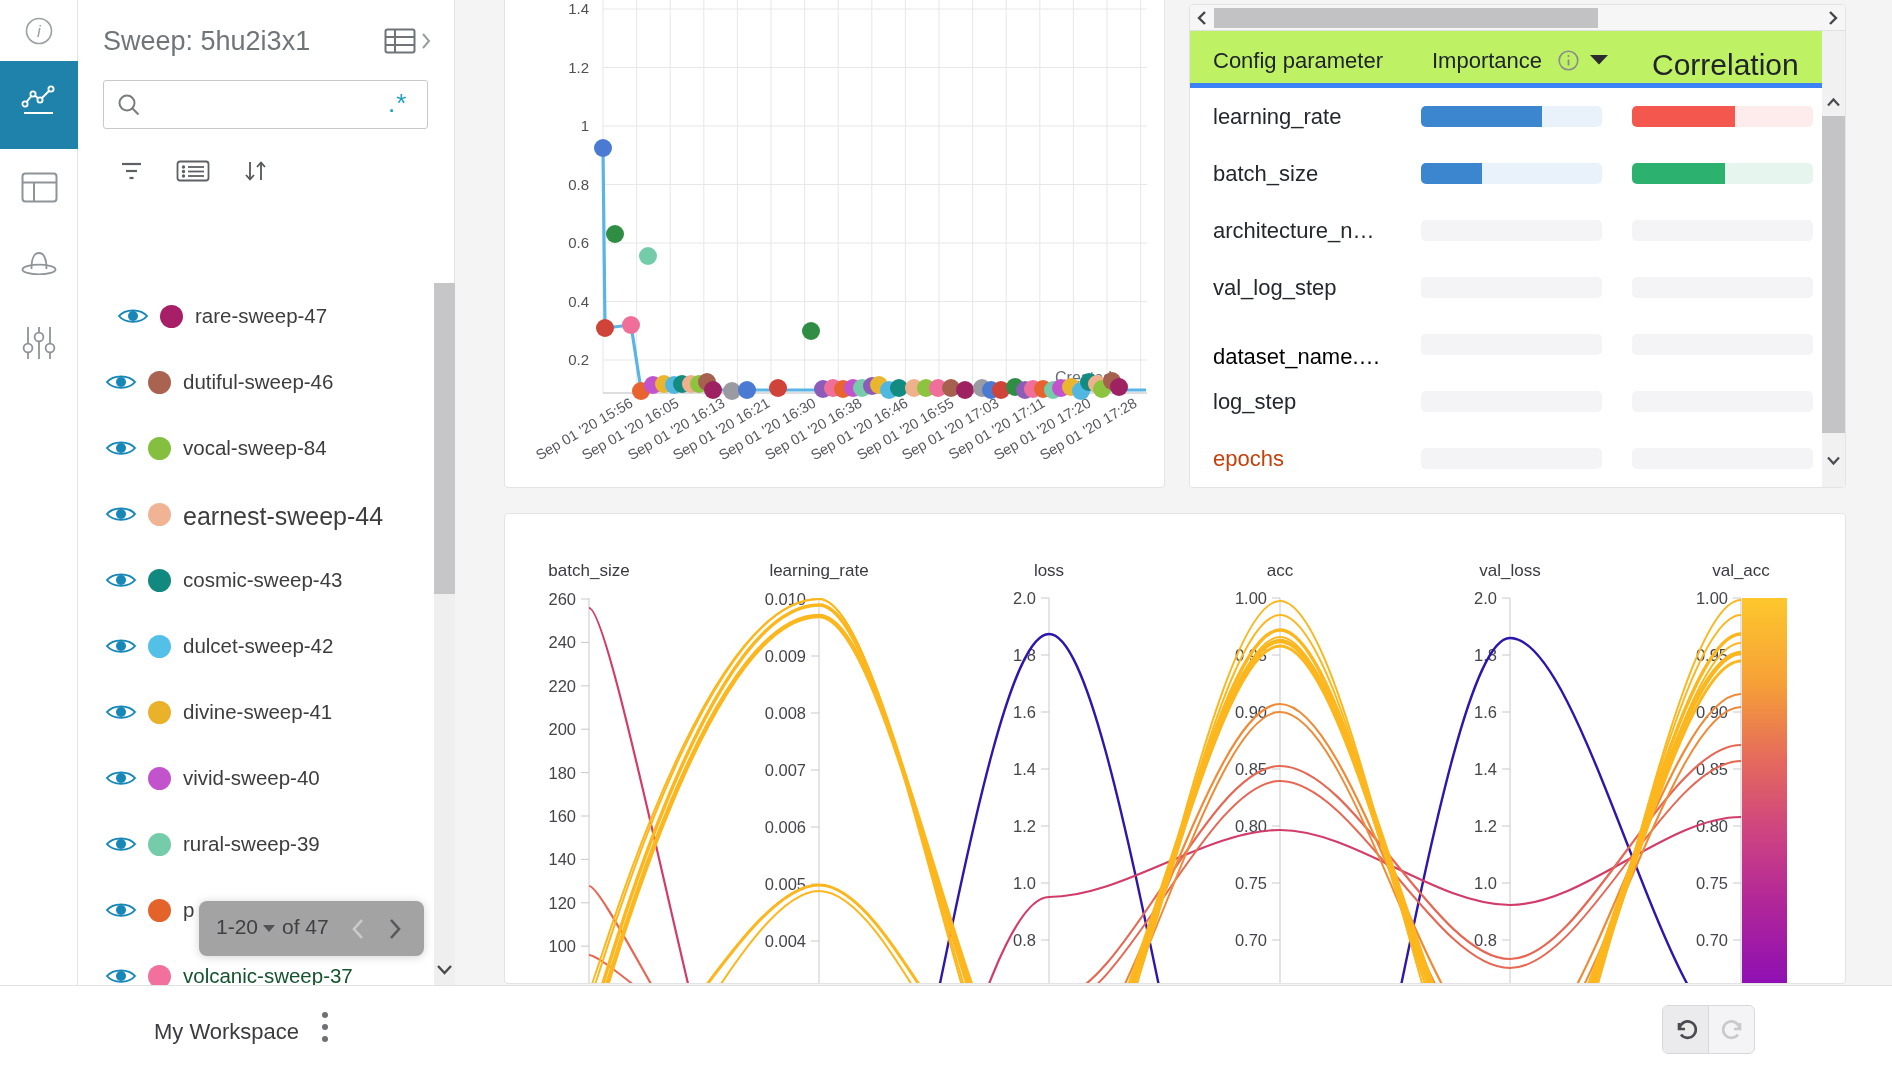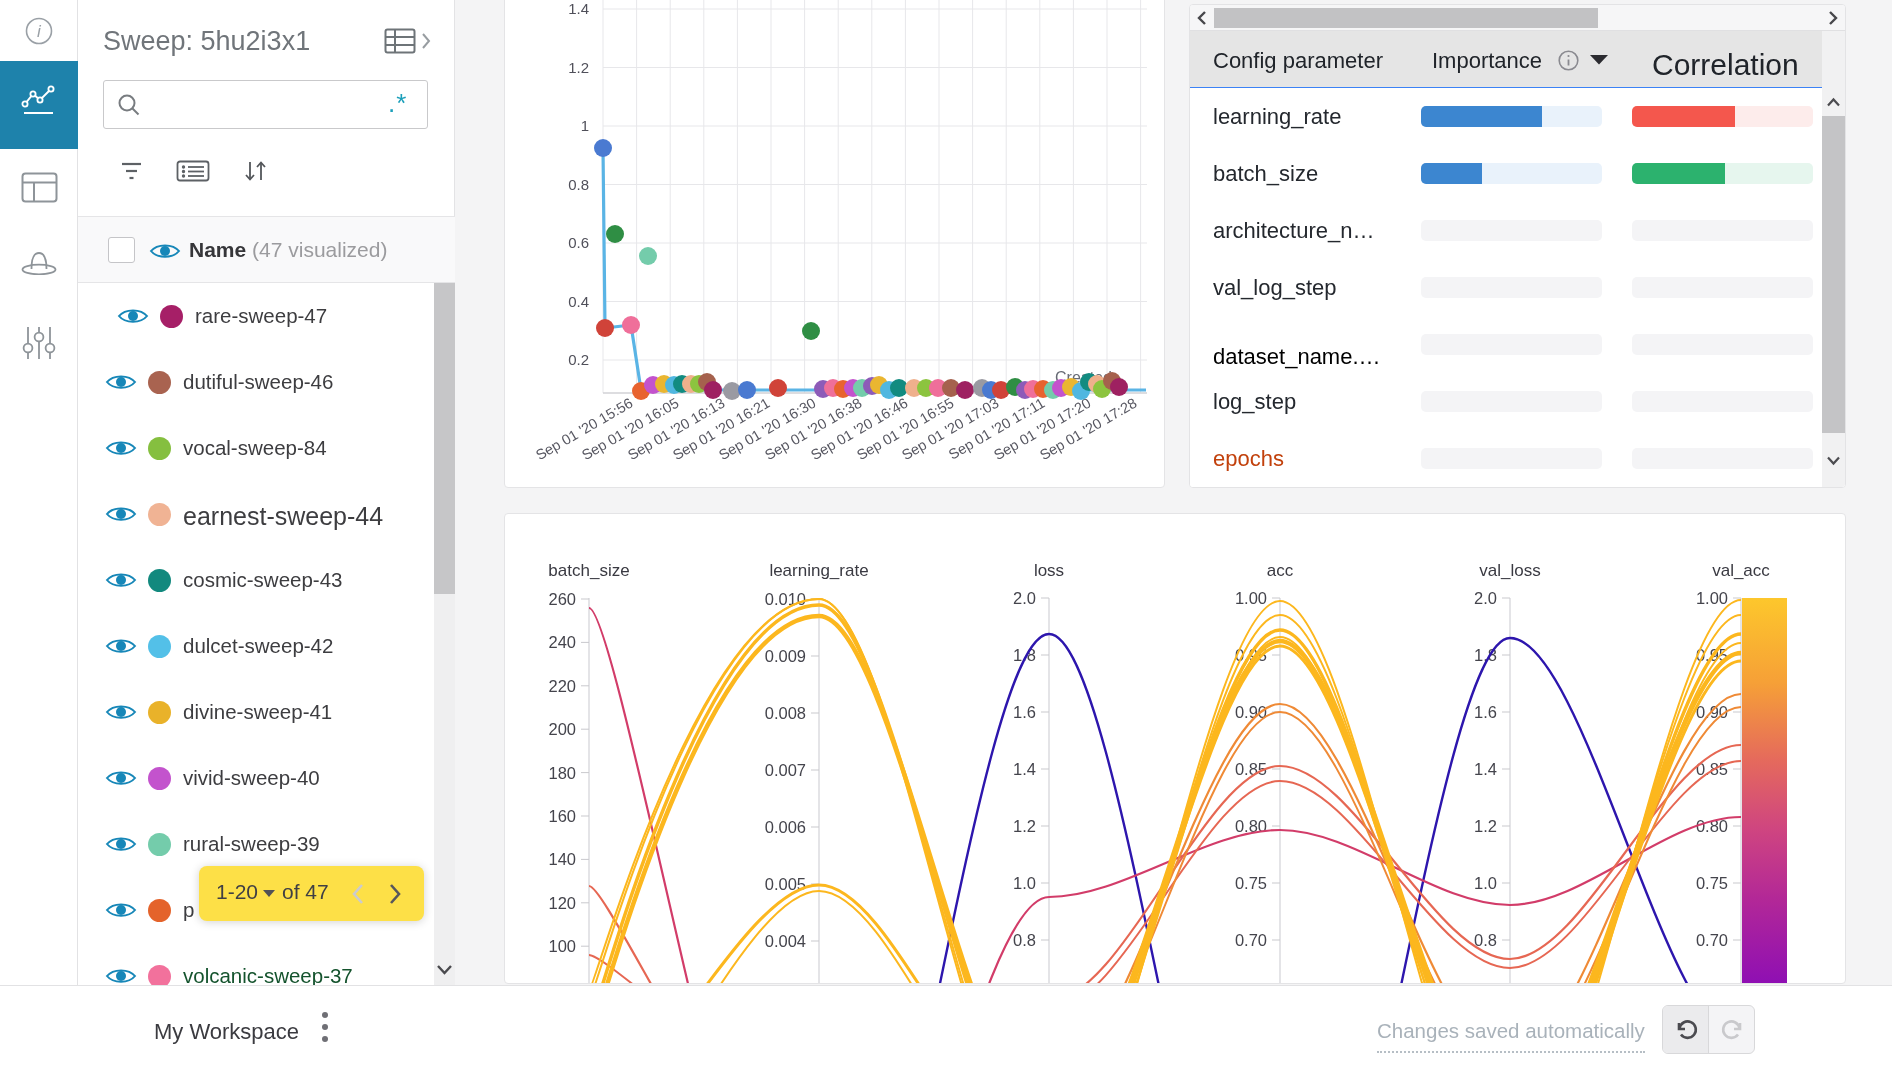--- a/index.html
+++ b/index.html
@@ -74,30 +74,20 @@
       <circle cx="61.5" cy="16" r="0.8"></circle>
         <line x1="66" y1="16" x2="82" y2="16"></line>
     </g>
     <g stroke="#53565a" stroke-width="1.8" fill="none">
       <line x1="128" y1="2" x2="128" y2="19"></line>
         <polyline points="124,15 128,19.5 132,15"></polyline>
       <line x1="139" y1="20" x2="139" y2="3"></line>
         <polyline points="135,7 139,2.5 143,7"></polyline>
     </g>
   </svg>
-  <div class="abs" style="left:0;top:216px;width:377px;height:67px;background:#f9f9fa;border-top:1px solid #e5e5e7;border-bottom:1px solid #e5e5e7">
-    <div class="abs" style="left:30px;top:20px;width:27px;height:26px;background:#fff;border:1.5px solid #c5c5c8;border-radius:3px"></div>
-    <div class="abs" style="left:70px;top:23px">
-        <svg width="34" height="22" viewBox="0 0 34 22" style="display:block">
-          <path d="M3 11 C 9 3.5, 25 3.5, 31 11 C 25 18.5, 9 18.5, 3 11 Z" fill="none" stroke="#1787b8" stroke-width="2"></path>
-          <circle cx="17" cy="11" r="5" fill="#1787b8"></circle>
-        </svg>
-      </div>
-    <div class="abs" style="left:111px;top:21px;font-size:21px;color:#363639;font-weight:bold">Name <span style="color:#9b9b9e;font-weight:normal">(47 visualized)</span></div>
-  </div>
   <div class="abs" style="left:0;top:283px;width:377px;height:702px;overflow:hidden">
     <div class="abs" style="left:0;top:-283px;width:356px">
 <div style="position:absolute;left:12px;top:283px;width:356px;height:66px">
           <div style="position:absolute;left:26px;top:22px">
             <svg width="34" height="22" viewBox="0 0 34 22" style="display:block">
               <path d="M3 11 C 9 3.5, 25 3.5, 31 11 C 25 18.5, 9 18.5, 3 11 Z" fill="none" stroke="#1787b8" stroke-width="2"></path>
               <circle cx="17" cy="11" r="5" fill="#1787b8"></circle>
             </svg>
           </div>
           <div style="position:absolute;left:69.5px;top:21.5px;width:23px;height:23px;border-radius:50%;background:#a61f67"></div>
@@ -203,21 +193,21 @@
           <div style="position:absolute;left:69.5px;top:21.5px;width:23px;height:23px;border-radius:50%;background:#f2719c"></div>
           <div style="position:absolute;left:105px;top:21px;font-size:20.5px;color:#14532d">volcanic-sweep-37</div>
         </div>
     </div>
     <div class="abs" style="left:356px;top:0;width:21px;height:702px;background:#efeff0"></div>
     <div class="abs" style="left:356px;top:0;width:21px;height:311px;background:#c6c6c8"></div>
     <svg class="abs" style="left:358px;top:681px" width="17" height="12" viewBox="0 0 17 12">
       <polyline points="2,2 8.5,9 15,2" fill="none" stroke="#4a4a4e" stroke-width="2.4"></polyline>
     </svg>
   </div>
-  <div class="abs" style="left:121px;top:866px;width:225px;height:55px;background:#fde047;border-radius:8px;box-shadow:0 1px 10px rgba(0,0,0,0.18)">
+  <div class="abs" style="left:121px;top:901px;width:225px;height:55px;background:#a3a3a3;border-radius:8px;box-shadow:0 1px 10px rgba(0,0,0,0.18)">
     <div class="abs" style="left:17px;top:14px;font-size:21px;color:#3f3f44">1-20</div>
     <svg class="abs" style="left:64px;top:24px" width="12" height="8" viewBox="0 0 12 8">
         <path d="M0 0 L12 0 L6 7 Z" fill="#515156"></path>
       </svg>
     <div class="abs" style="left:83px;top:14px;font-size:21px;color:#3f3f44">of 47</div>
     <svg class="abs" style="left:152px;top:17px" width="14" height="22" viewBox="0 0 14 22">
         <polyline points="11,2 3,11 11,20" fill="none" stroke="#cbcbce" stroke-width="2.6"></polyline>
       </svg>
     <svg class="abs" style="left:189px;top:17px" width="14" height="22" viewBox="0 0 14 22">
         <polyline points="3,2 11,11 3,20" fill="none" stroke="#57575c" stroke-width="2.6"></polyline>
@@ -327,21 +317,21 @@
 <div class="abs" style="left:1189px;top:4px;width:657px;height:484px;background:#fff;border:1px solid #e3e3e5;border-radius:4px;overflow:hidden">
   <div class="abs" style="left:0;top:0;width:655px;height:26px;background:#f6f6f7;border-bottom:1px solid #e0e0e2">
     <svg class="abs" style="left:6px;top:5px" width="12" height="16" viewBox="0 0 12 16">
         <polyline points="9,2 3,8 9,14" fill="none" stroke="#47474b" stroke-width="2.4"></polyline>
       </svg>
     <div class="abs" style="left:24px;top:3px;width:384px;height:20px;background:#c2c2c4"></div>
     <svg class="abs" style="left:637px;top:5px" width="12" height="16" viewBox="0 0 12 16">
         <polyline points="3,2 9,8 3,14" fill="none" stroke="#47474b" stroke-width="2.4"></polyline>
       </svg>
   </div>
-  <div class="abs" style="left:0;top:26px;width:655px;height:57px;background:#e5e5e5;border-bottom:1px solid #3b82f6">
+  <div class="abs" style="left:0;top:26px;width:655px;height:57px;background:#bef264;border-bottom:5px solid #3b82f6">
     <div class="abs" style="left:23px;top:17px;font-size:22px;color:#20242a">Config parameter</div>
     <div class="abs" style="left:242px;top:17px;font-size:22px;color:#20242a">Importance</div>
     <svg class="abs" style="left:368px;top:19px" width="21" height="21" viewBox="0 0 21 21">
       <circle cx="10.5" cy="10.5" r="9.3" fill="none" stroke="#8a8a90" stroke-width="1.6"></circle>
       <line x1="10.5" y1="9.5" x2="10.5" y2="15.5" stroke="#8a8a90" stroke-width="1.8"></line>
       <circle cx="10.5" cy="6" r="1.1" fill="#8a8a90"></circle>
     </svg>
     <svg class="abs" style="left:400px;top:24px" width="18" height="10" viewBox="0 0 18 10">
         <path d="M0 0 L18 0 L9 9.5 Z" fill="#2b2b30"></path>
       </svg>
@@ -515,21 +505,20 @@
   </svg>
 </div>
 
 <div class="abs" style="left:0;top:985px;width:1892px;height:86px;background:#fff;border-top:1px solid #e2e2e4">
   <div class="abs" style="left:154px;top:33px;font-size:22px;color:#3b3b40">My Workspace</div>
   <div class="abs" style="left:322px;top:26px;width:6px;height:36px">
     <div style="width:6px;height:6px;border-radius:50%;background:#6f6f75;margin-bottom:6px"></div>
     <div style="width:6px;height:6px;border-radius:50%;background:#6f6f75;margin-bottom:6px"></div>
     <div style="width:6px;height:6px;border-radius:50%;background:#6f6f75"></div>
   </div>
-  <div class="abs" style="left:1377px;top:33px;font-size:20.5px;color:#a9b2ba;border-bottom:2px dotted #b6bec5;padding-bottom:8px">Changes saved automatically</div>
   <div class="abs" style="left:1662px;top:19px;width:93px;height:49px;border:1px solid #d8d8da;border-radius:6px;background:#f4f4f6">
     <div class="abs" style="left:0;top:0;width:46px;height:47px;background:#ebebed;border-right:1px solid #d8d8da;border-radius:5px 0 0 5px"></div>
     <svg class="abs" style="left:11px;top:11px" width="25" height="25" viewBox="0 0 25 25">
       <path d="M5 6 L5 12 L11 12" fill="none" stroke="#4b4b50" stroke-width="2.6"></path>
       <path d="M5.5 11.5 A 8.2 8.2 0 1 1 7 17.5" fill="none" stroke="#4b4b50" stroke-width="2.6"></path>
     </svg>
     <svg class="abs" style="left:57px;top:11px" width="25" height="25" viewBox="0 0 25 25">
       <path d="M20 6 L20 12 L14 12" fill="none" stroke="#c9c9cc" stroke-width="2.6"></path>
       <path d="M19.5 11.5 A 8.2 8.2 0 1 0 18 17.5" fill="none" stroke="#c9c9cc" stroke-width="2.6"></path>
     </svg>

